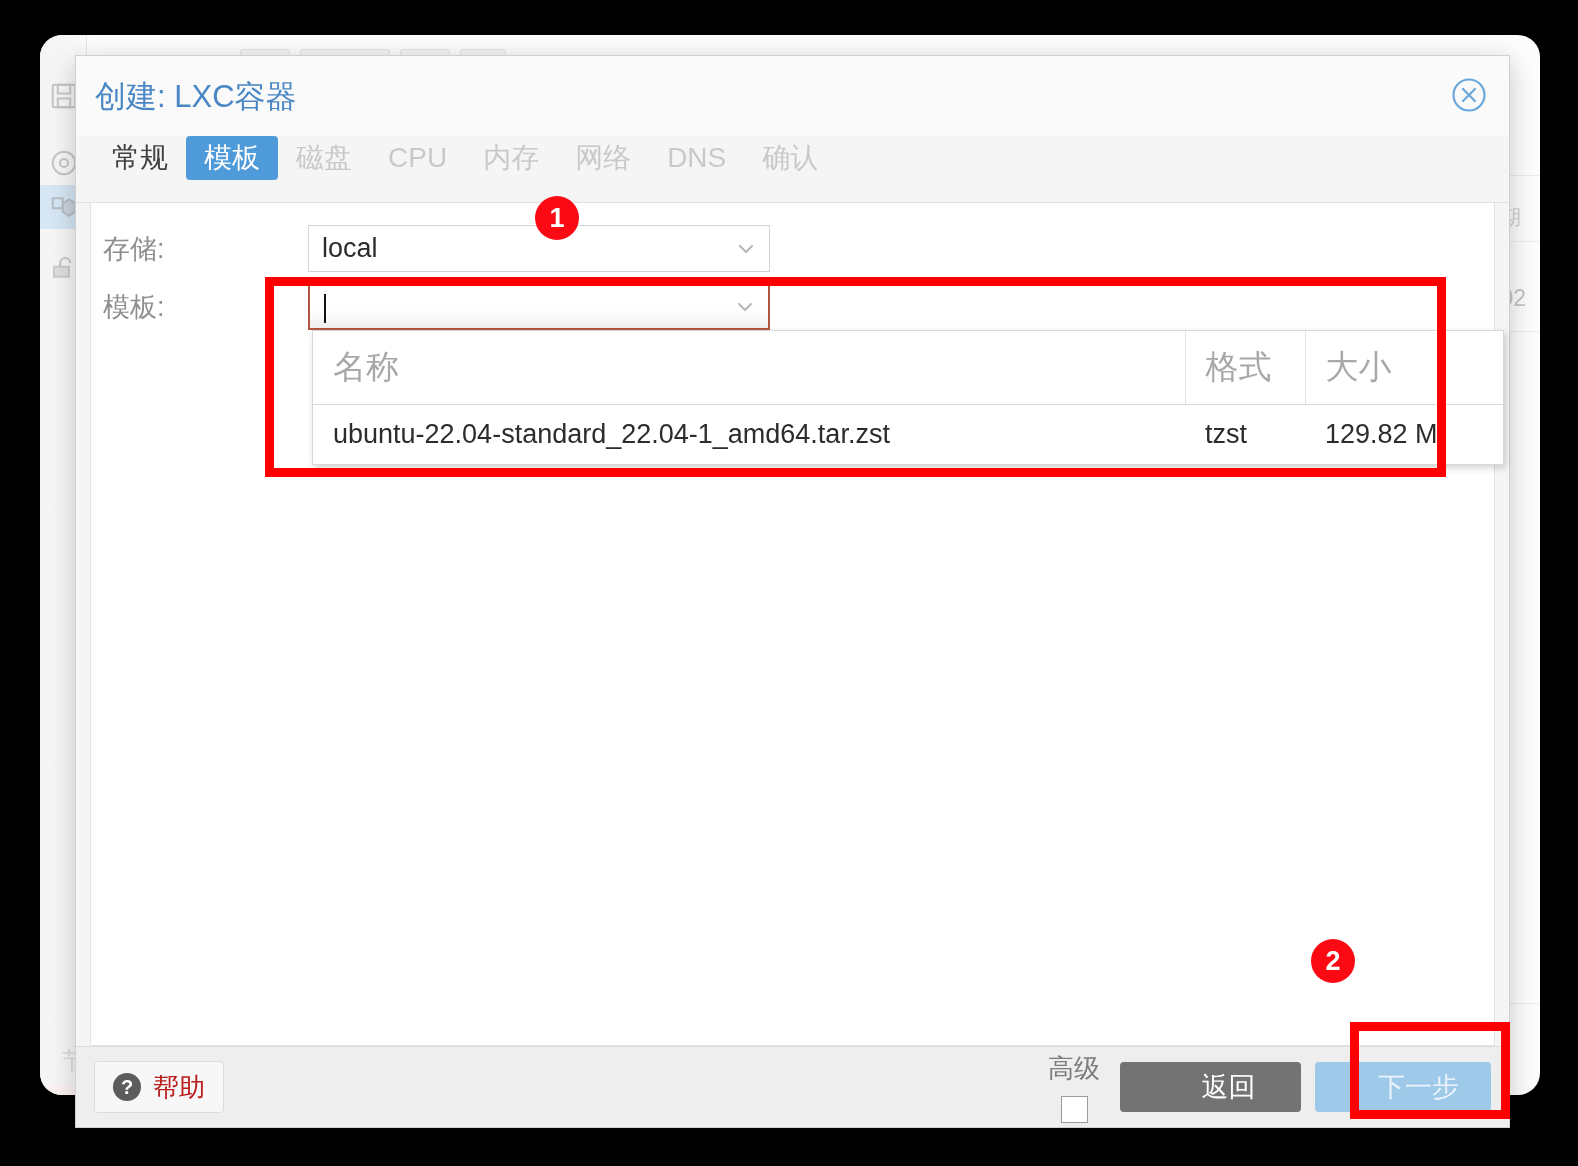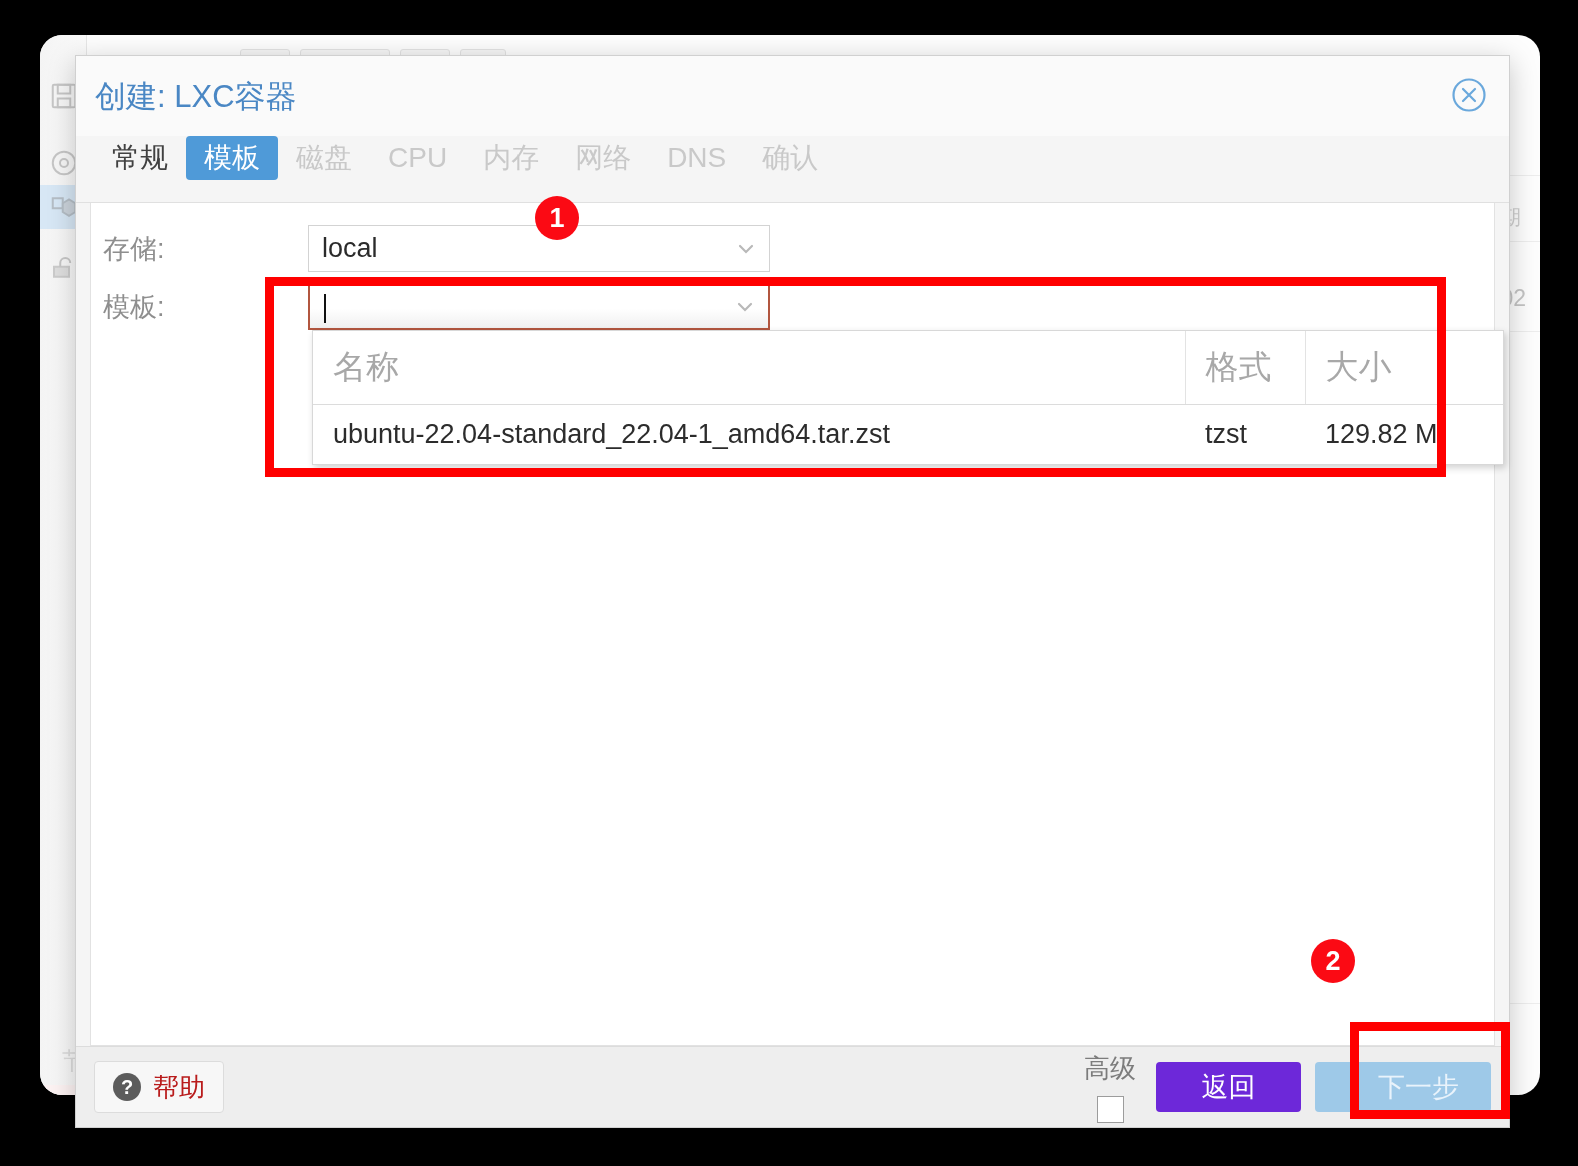--- a/index.html
+++ b/index.html
@@ -239,21 +239,21 @@
     cursor: pointer;
   }
   .btn {
     height: 50px; min-width: 145px;
     display: flex; align-items: center; justify-content: center;
     font-size: 27px; color: #ffffff;
     border-radius: 4px;
     cursor: pointer;
     user-select: none;
   }
-  .btn-back { background: #6d28d9; }
+  .btn-back { background: #737373; padding-left: 36px; }
   .btn-next { background: #9ec9e8; color: #e9f3fb; cursor: default; padding-left: 31px; }
 
   
   .anno-box {
     position: absolute;
     border: 9px solid #ff0000;
     box-sizing: border-box;
     z-index: 60;
     pointer-events: none;
   }

